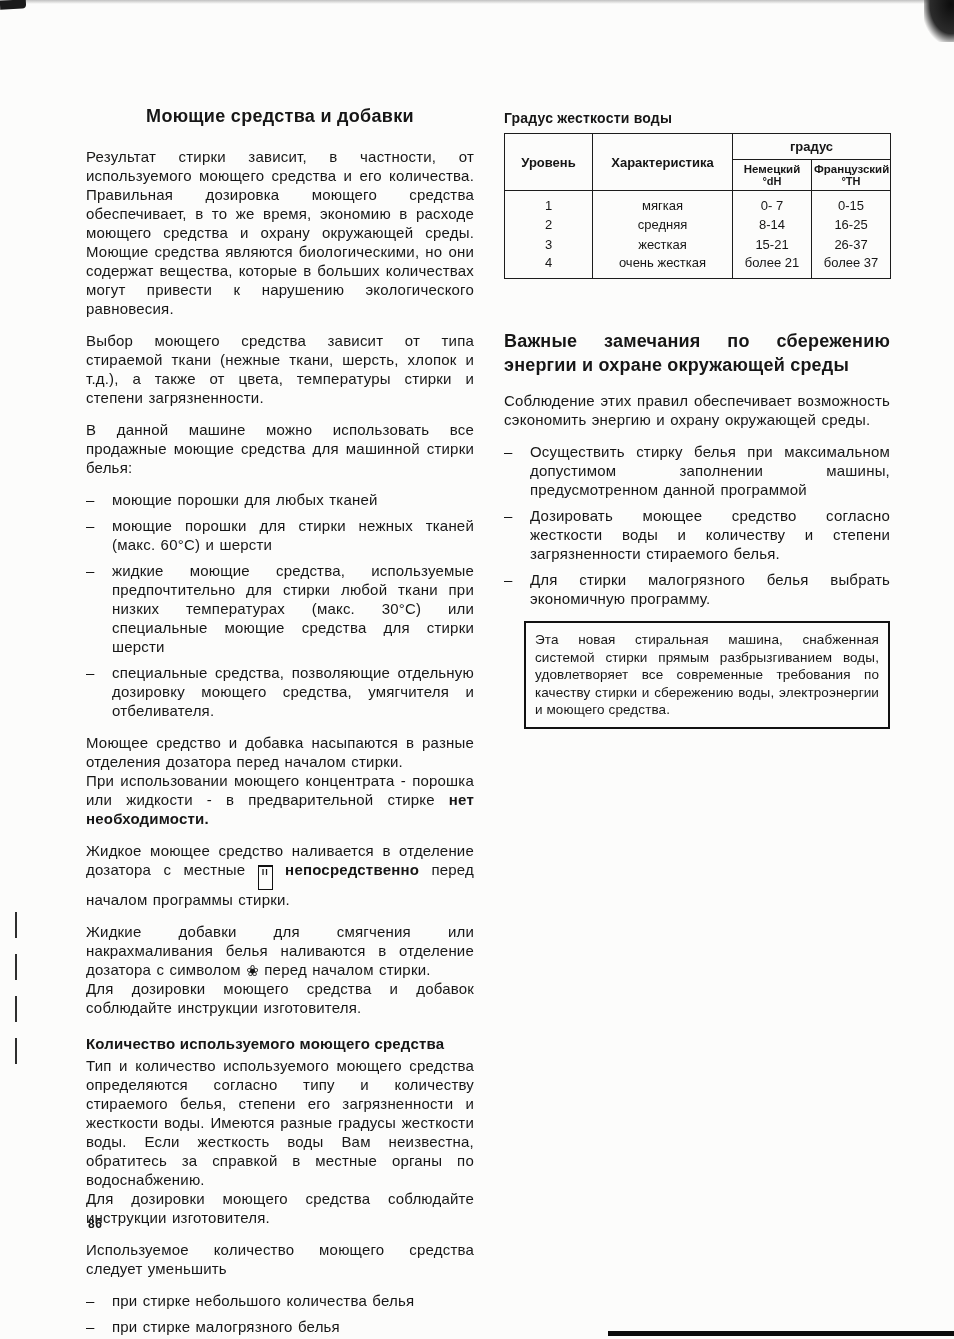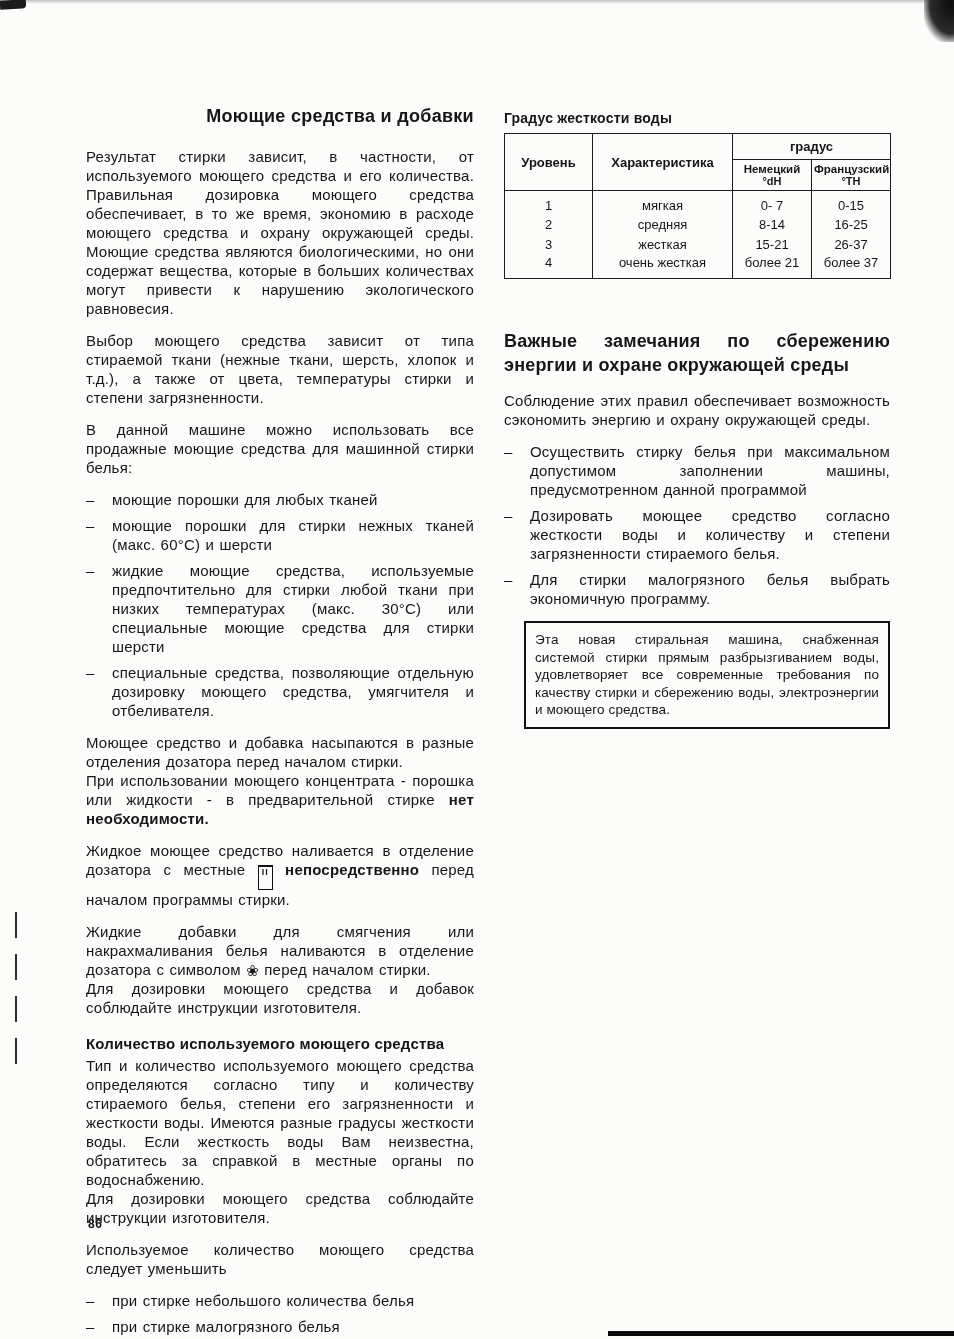--- a/index.html
+++ b/index.html
@@ -10,21 +10,21 @@
     font-family:"Liberation Sans","DejaVu Sans",sans-serif;
     color:#161616;
     overflow:hidden;
   }
   .col { position:absolute; text-align:justify; }
   .left-col  { left:86px;  top:106px; width:388px; }
   .right-col { left:504px; top:110px; width:386px; }
 
   .h1 {
     font-size:18px; font-weight:bold; letter-spacing:0.3px;
-    margin-bottom:20px; text-align:right;
+    margin-bottom:20px; text-align:center;
   }
   .h1-right {
     font-size:18px; font-weight:bold; line-height:24px;
     margin:50px 0 14px 0; text-align:justify; letter-spacing:0.2px;
   }
   .h2 {
     font-size:15px; font-weight:bold; letter-spacing:0.2px;
     margin:18px 0 4px 0; text-align:left;
   }
   p, .para {

